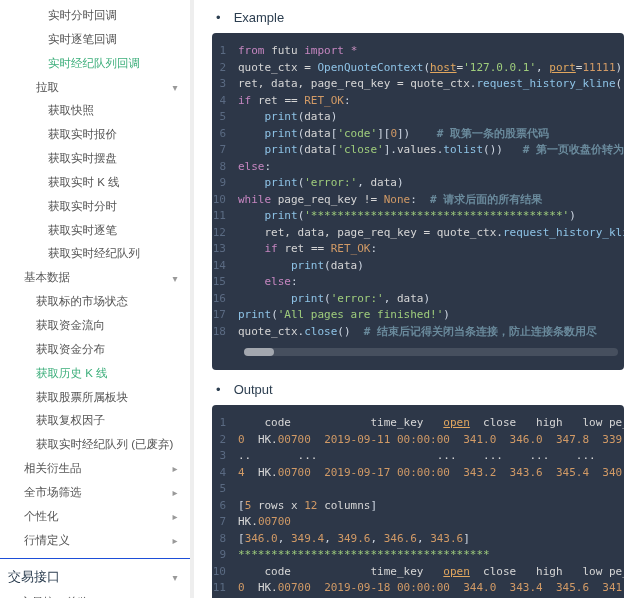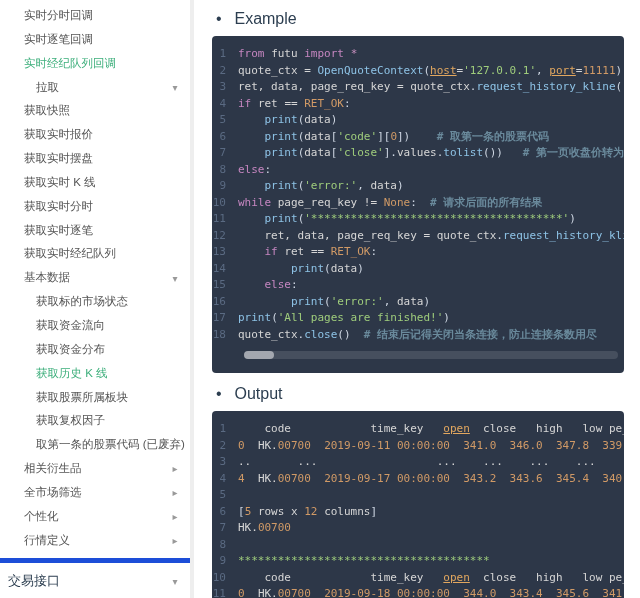--- a/index.html
+++ b/index.html
@@ -22,41 +22,41 @@
     }
     .sidebar-item {
       padding: 1px 0 1px 24px;
       cursor: pointer;
       font-size: 11.5px;
       display: flex;
       align-items: center;
       justify-content: space-between;
     }
     .sidebar-item.indent-1 { padding-left: 36px; }
-    .sidebar-item.indent-2 { padding-left: 24px; text-align: center; }
+    .sidebar-item.indent-2 { padding-left: 48px; text-align: center; }
     .sidebar-item.active { color: #3eaf7c; font-weight: 500; }
     .sidebar-item.section-head {
       padding-left: 8px;
       font-size: 13px;
       color: #2c3e50;
       font-weight: 500;
       margin-top: 6px;
-      border-top: 5px solid #1d4ed8;
+      border-top: 1px solid #1d4ed8;
       padding-top: 6px;
     }
     .chev { color: #999; font-size: 10px; margin-right: 10px; display: inline-block; width: 10px; text-align: center; }
     .divider { width: 4px; background: #eee; }
     .main {
       flex: 1;
       padding: 6px 16px 10px 18px;
       overflow-y: auto;
       color: #2c3e50;
     }
     .bullet-head {
-      font-size: 16px;
+      font-size: 13px;
       color: #2c3e50;
       margin: 4px 0 8px 4px;
     }
     .bullet-dot { display: inline-block; width: 6px; margin-right: 8px; }
     .code-block {
       background: #2d3748;
       border-radius: 4px;
       padding: 10px 0 14px 0;
       font-family: "Consolas", "Menlo", monospace;
       font-size: 11px;
@@ -144,21 +144,21 @@
       <div class="sidebar-item indent-1 active">
         <span>获取历史 K 线</span>
       </div>
       <div class="sidebar-item indent-1">
         <span>获取股票所属板块</span>
       </div>
       <div class="sidebar-item indent-1">
         <span>获取复权因子</span>
       </div>
       <div class="sidebar-item indent-1">
-        <span>取第一条的股票代码 (已废弃)</span>
+        <span>获取实时经纪队列 (已废弃)</span>
       </div>
       <div class="sidebar-item">
         <span>相关衍生品</span>
         <span class="chev">▸</span>
       </div>
       <div class="sidebar-item">
         <span>全市场筛选</span>
         <span class="chev">▸</span>
       </div>
       <div class="sidebar-item">
@@ -220,20 +220,20 @@
   </div>
   <div class="code-block">
     <div id="output-lines">
         <div class="code-line"><span class="ln">1</span><span>    <span class="tk-var">code</span>            <span class="tk-var">time_key</span>   <span class="tk-param">open</span>  <span class="tk-var">close</span>   <span class="tk-var">high</span>   <span class="tk-var">low pe_ratio  turnover</span></span></div>
         <div class="code-line"><span class="ln">2</span><span><span class="tk-num">0</span>  <span class="tk-var">HK.</span><span class="tk-num">00700</span>  <span class="tk-num">2019-09-11 00:00:00</span>  <span class="tk-num">341.0</span>  <span class="tk-num">346.0</span>  <span class="tk-num">347.8</span>  <span class="tk-num">339.4</span>    </span></div>
         <div class="code-line"><span class="ln">3</span><span><span class="tk-op">..</span>       <span class="tk-op">...</span>                  <span class="tk-op">...</span>    <span class="tk-op">...</span>    <span class="tk-op">...</span>    <span class="tk-op">...</span>    <span class="tk-op">...</span>       </span></div>
         <div class="code-line"><span class="ln">4</span><span><span class="tk-num">4</span>  <span class="tk-var">HK.</span><span class="tk-num">00700</span>  <span class="tk-num">2019-09-17 00:00:00</span>  <span class="tk-num">343.2</span>  <span class="tk-num">343.6</span>  <span class="tk-num">345.4</span>  <span class="tk-num">340.6</span>    </span></div>
         <div class="code-line"><span class="ln">5</span><span></span></div>
         <div class="code-line"><span class="ln">6</span><span>[<span class="tk-num">5</span> <span class="tk-var">rows x</span> <span class="tk-num">12</span> <span class="tk-var">columns</span>]</span></div>
         <div class="code-line"><span class="ln">7</span><span><span class="tk-var">HK.</span><span class="tk-num">00700</span></span></div>
-        <div class="code-line"><span class="ln">8</span></div>
+        <div class="code-line"><span class="ln">8</span><span>[<span class="tk-num">346.0</span>, <span class="tk-num">349.4</span>, <span class="tk-num">349.6</span>, <span class="tk-num">346.6</span>, <span class="tk-num">343.6</span>]</span></div>
         <div class="code-line"><span class="ln">9</span><span><span class="tk-str">**************************************</span></span></div>
         <div class="code-line"><span class="ln">10</span><span>    <span class="tk-var">code</span>            <span class="tk-var">time_key</span>   <span class="tk-param">open</span>  <span class="tk-var">close</span>   <span class="tk-var">high</span>   <span class="tk-var">low pe_ratio  turnover</span></span></div>
         <div class="code-line"><span class="ln">11</span><span><span class="tk-num">0</span>  <span class="tk-var">HK.</span><span class="tk-num">00700</span>  <span class="tk-num">2019-09-18 00:00:00</span>  <span class="tk-num">344.0</span>  <span class="tk-num">343.4</span>  <span class="tk-num">345.6</span>  <span class="tk-num">341.6</span>    </span></div>
         <div class="code-line"><span class="ln">12</span><span><span class="tk-var">All pages are </span><span class="tk-kw">f</span><span class="tk-var">inished!</span></span></div>
       </div>
   </div>
 </div>
 
 </body></html>

